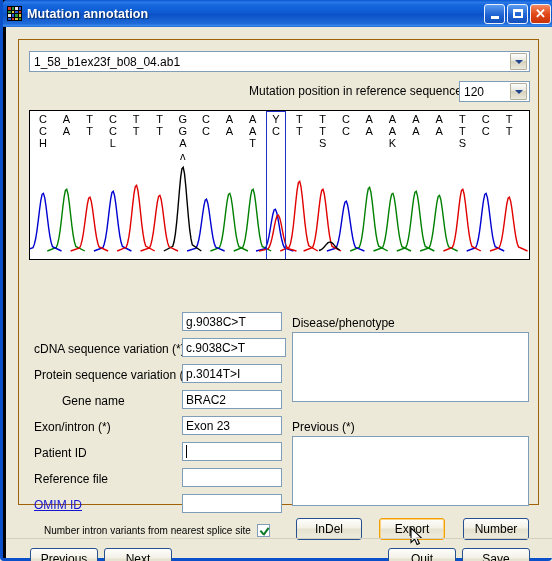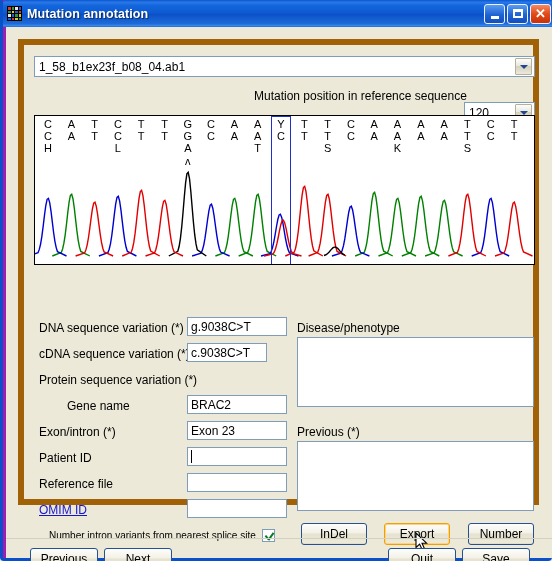--- a/index.html
+++ b/index.html
@@ -4,21 +4,21 @@
 <style>
   html,body{margin:0;padding:0;}
   body{
     width:552px;height:561px;overflow:hidden;
     font-family:"Liberation Sans", sans-serif;
     background:#ece9d8;
   }
   .window{
     position:absolute;left:0;top:0;width:552px;height:561px;
     box-sizing:border-box;
-    background:#a21caf;
+    background:#000000;
     border:3px solid #0a50c8;
     border-top:none;
     border-radius:0 0 4px 4px;
   }
   
   .titlebar{
     position:absolute;left:0;top:0;width:552px;height:27px;
     background:linear-gradient(to bottom,#0a58d0 0%,#2a78e8 9%,#1466dc 20%,#0d5ad2 48%,#0a50c8 52%,#1f6bd8 88%,#3c8cf0 96%,#1a60cc 100%);
     display:flex;align-items:center;
     box-sizing:border-box;padding:0 2px 0 4px;
@@ -50,21 +50,21 @@
   .gl-min{width:8px;height:3px;background:#fff;margin-top:7px;}
   .gl-max{width:10px;height:9px;border:2px solid #fff;border-top-width:3px;box-sizing:border-box;}
   .gl-x{color:#fff;font-size:13px;font-weight:bold;line-height:1;font-family:"Liberation Sans",sans-serif;}
   
   .client{
     position:absolute;left:3px;top:27px;width:546px;height:531px;
     background:#ece9d8;
   }
   .group{
     position:absolute;left:12px;top:12px;width:521px;height:466px;
-    border:6px solid #a16207;background:#ece9d8;box-sizing:border-box;
+    border:1px solid #a16207;background:#ece9d8;box-sizing:border-box;
   }
   
   .combo{
     position:absolute;box-sizing:border-box;
     background:#fff;border:1px solid #7f9db9;
     height:21px;display:flex;align-items:center;
   }
   .combo .val{
     flex:1 1 auto;font-size:12px;color:#000;padding-left:4px;
     white-space:nowrap;overflow:hidden;
@@ -73,21 +73,21 @@
     width:17px;height:17px;margin-right:2px;flex:0 0 17px;
     background:linear-gradient(to bottom,#fdfdfd,#e8e8e0 45%,#d6d2bd 50%,#ebe9de);
     border:1px solid #b5b09a;box-sizing:border-box;
     display:flex;align-items:center;justify-content:center;border-radius:1px;
   }
   .combo .arrow:after{
     content:"";width:0;height:0;border-left:4px solid transparent;
     border-right:4px solid transparent;border-top:4px solid #21458f;
   }
   #file-combo{left:10px;top:11px;width:501px;}
-  #pos-combo{left:440px;top:41px;width:71px;margin-top:16px;}
+  #pos-combo{left:440px;top:41px;width:71px;}
   .pos-label{
     position:absolute;left:230px;top:44px;font-size:12px;color:#000;
     white-space:nowrap;
   }
   
   .chroma{
     position:absolute;left:10px;top:70px;width:501px;height:150px;
     background:#fff;border:1px solid #000;box-sizing:border-box;overflow:hidden;
   }
   .chroma svg{display:block;}
@@ -350,31 +350,33 @@
             <div class="basecol" style="left: 472px;">
               <div>T</div>
               <div>T</div>
               <div></div>
             </div>
             <div class="caret" style="left: 145.8px; top: 40px;">ʌ</div>
           </div>
         <div class="varbox" id="varbox" style="left: 236px; width: 20px; border-top: 1px solid rgb(32, 48, 200);"></div>
       </div>
 
-      <div class="flabel" style="left:15px;top:276px;">DNA sequence variation (*)</div>
       <div class="field" style="left:163px;top:272px;width:100px;">
           <span>g.9038C&gt;T</span>
         </div>
 
       <div class="flabel" style="left:15px;top:302px;">cDNA sequence variation (*)</div>
-      <div class="field" style="left:163px;top:298px;width:80px;">
+      <div class="field" style="left:163px;top:298px;width:104px;">
           <span>c.9038C&gt;T</span>
         </div>
 
       <div class="flabel" style="left:15px;top:328px;">Protein sequence variation (*)</div>
+      <div class="field" style="left:163px;top:324px;width:100px;">
+          <span>p.3014T&gt;I</span>
+        </div>
 
       <div class="flabel" style="left:15px;top:354px;margin-left:28px;">Gene name</div>
       <div class="field" style="left:163px;top:350px;width:100px;">
           <span>BRAC2</span>
         </div>
 
       <div class="flabel" style="left:15px;top:380px;">Exon/intron (*)</div>
       <div class="field" style="left:163px;top:376px;width:100px;">
           <span>Exon 23</span>
         </div>

